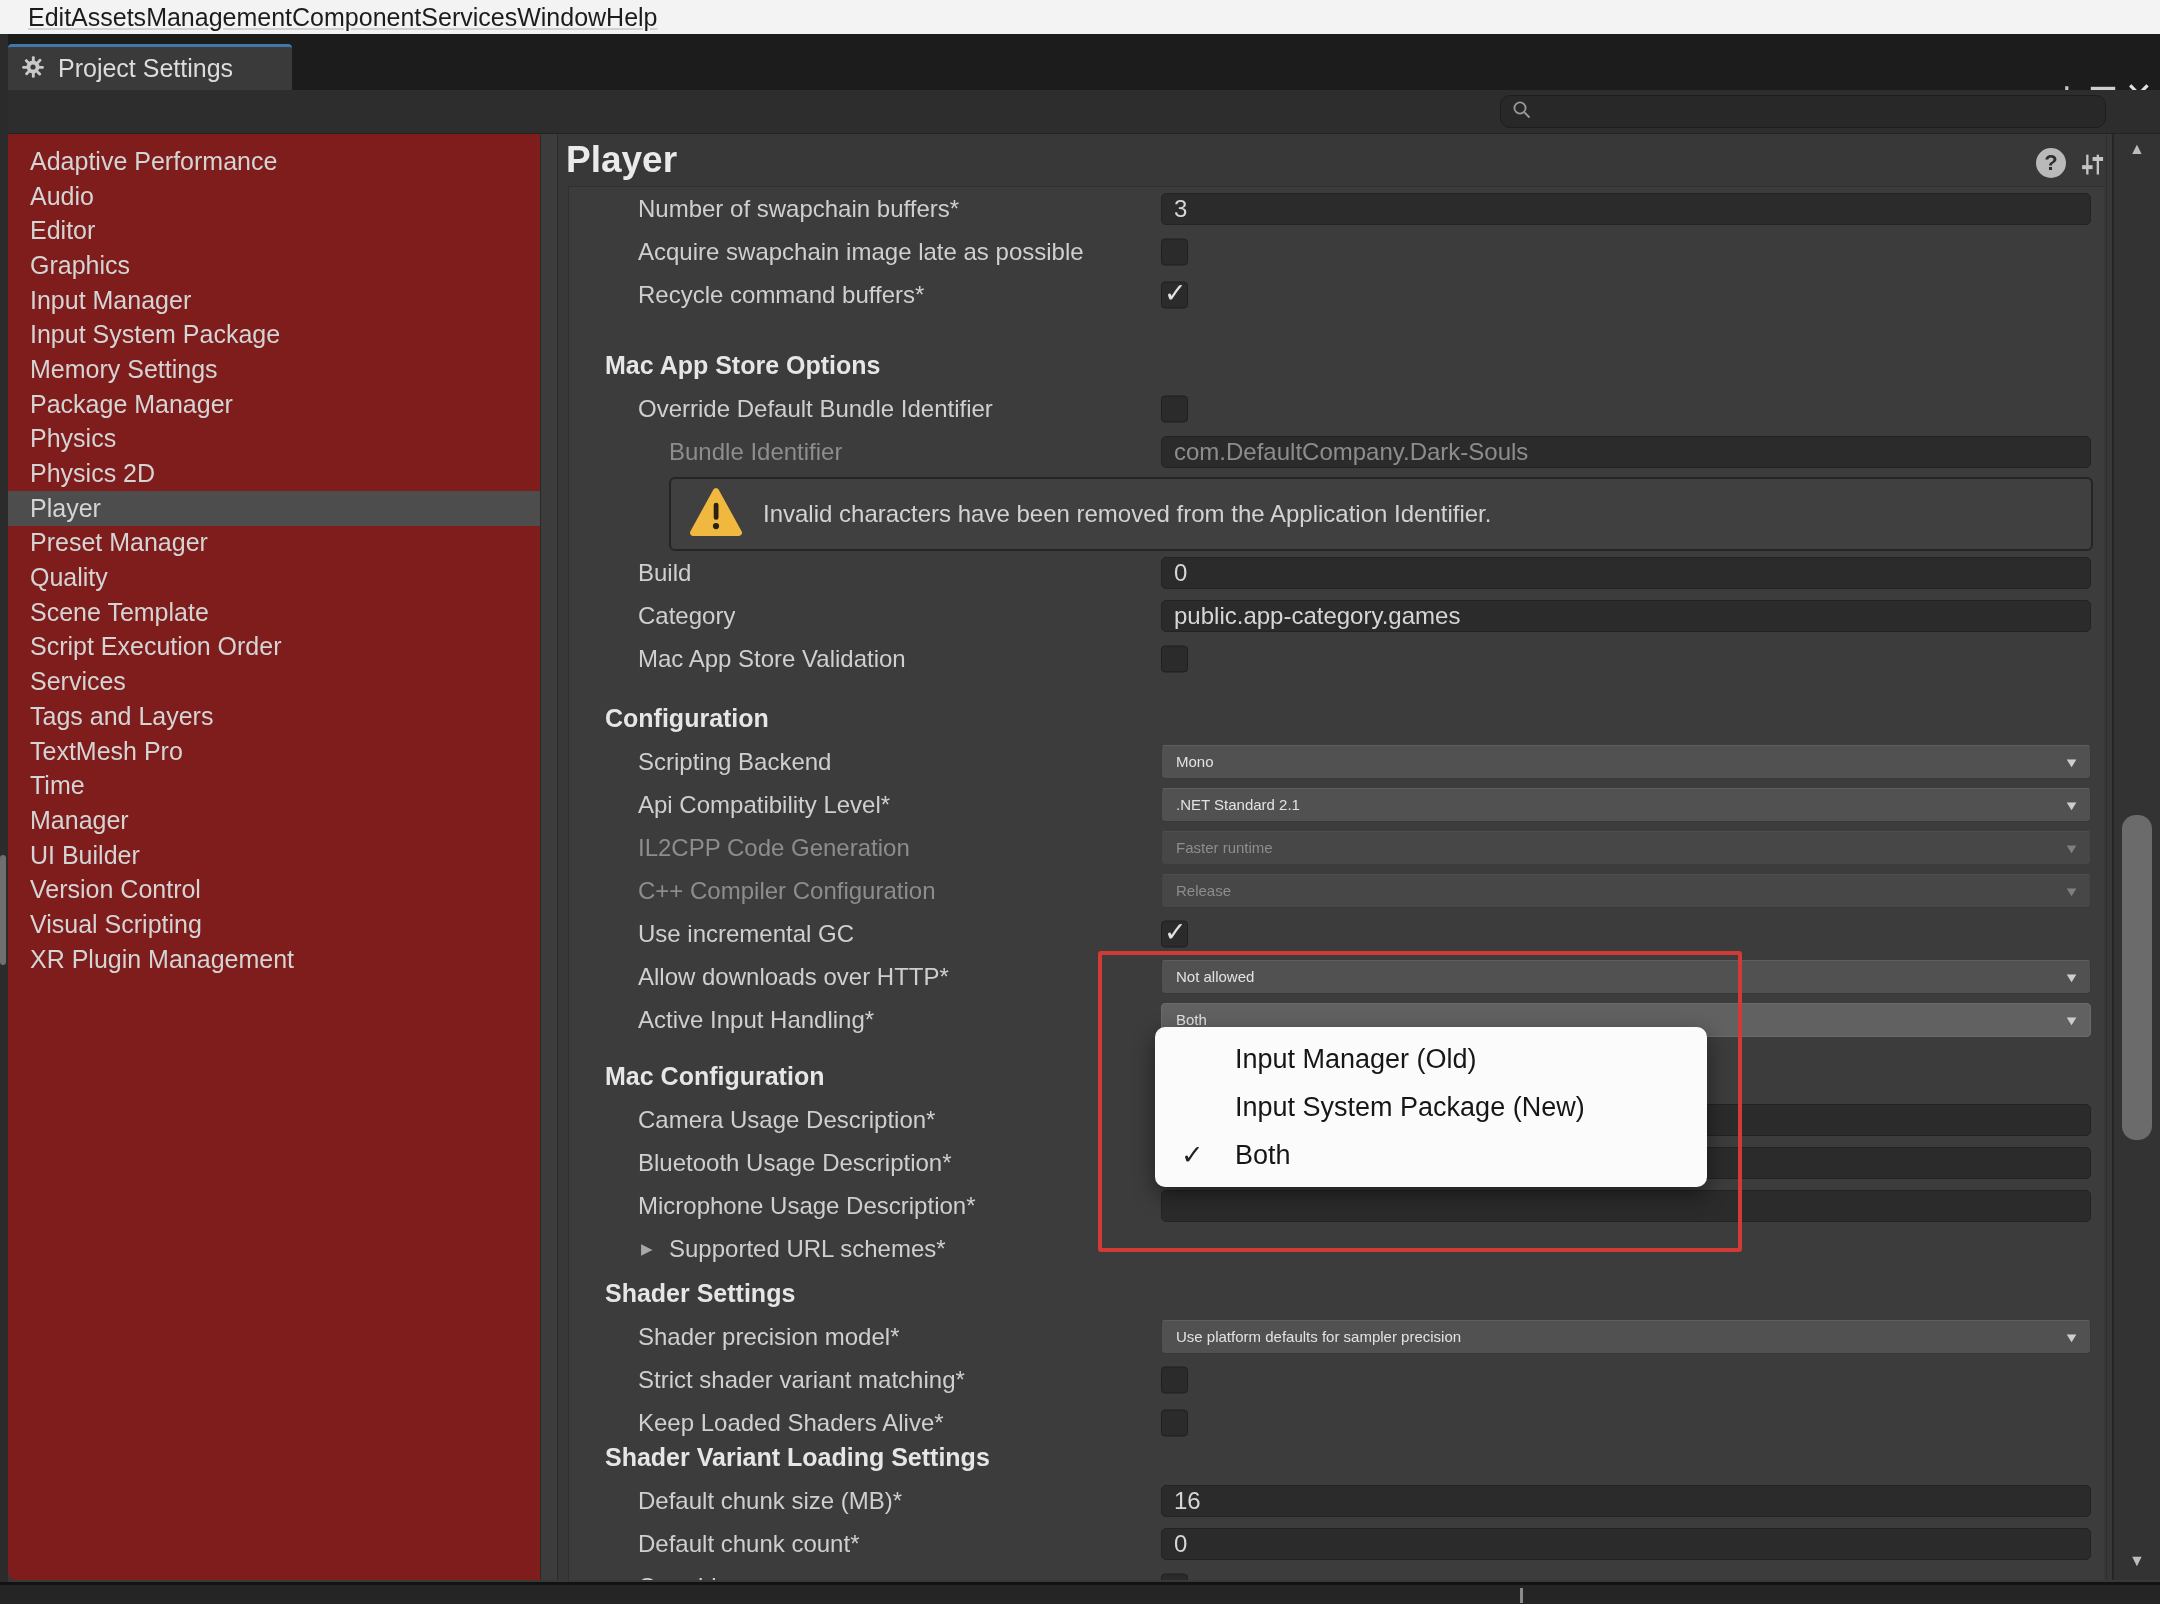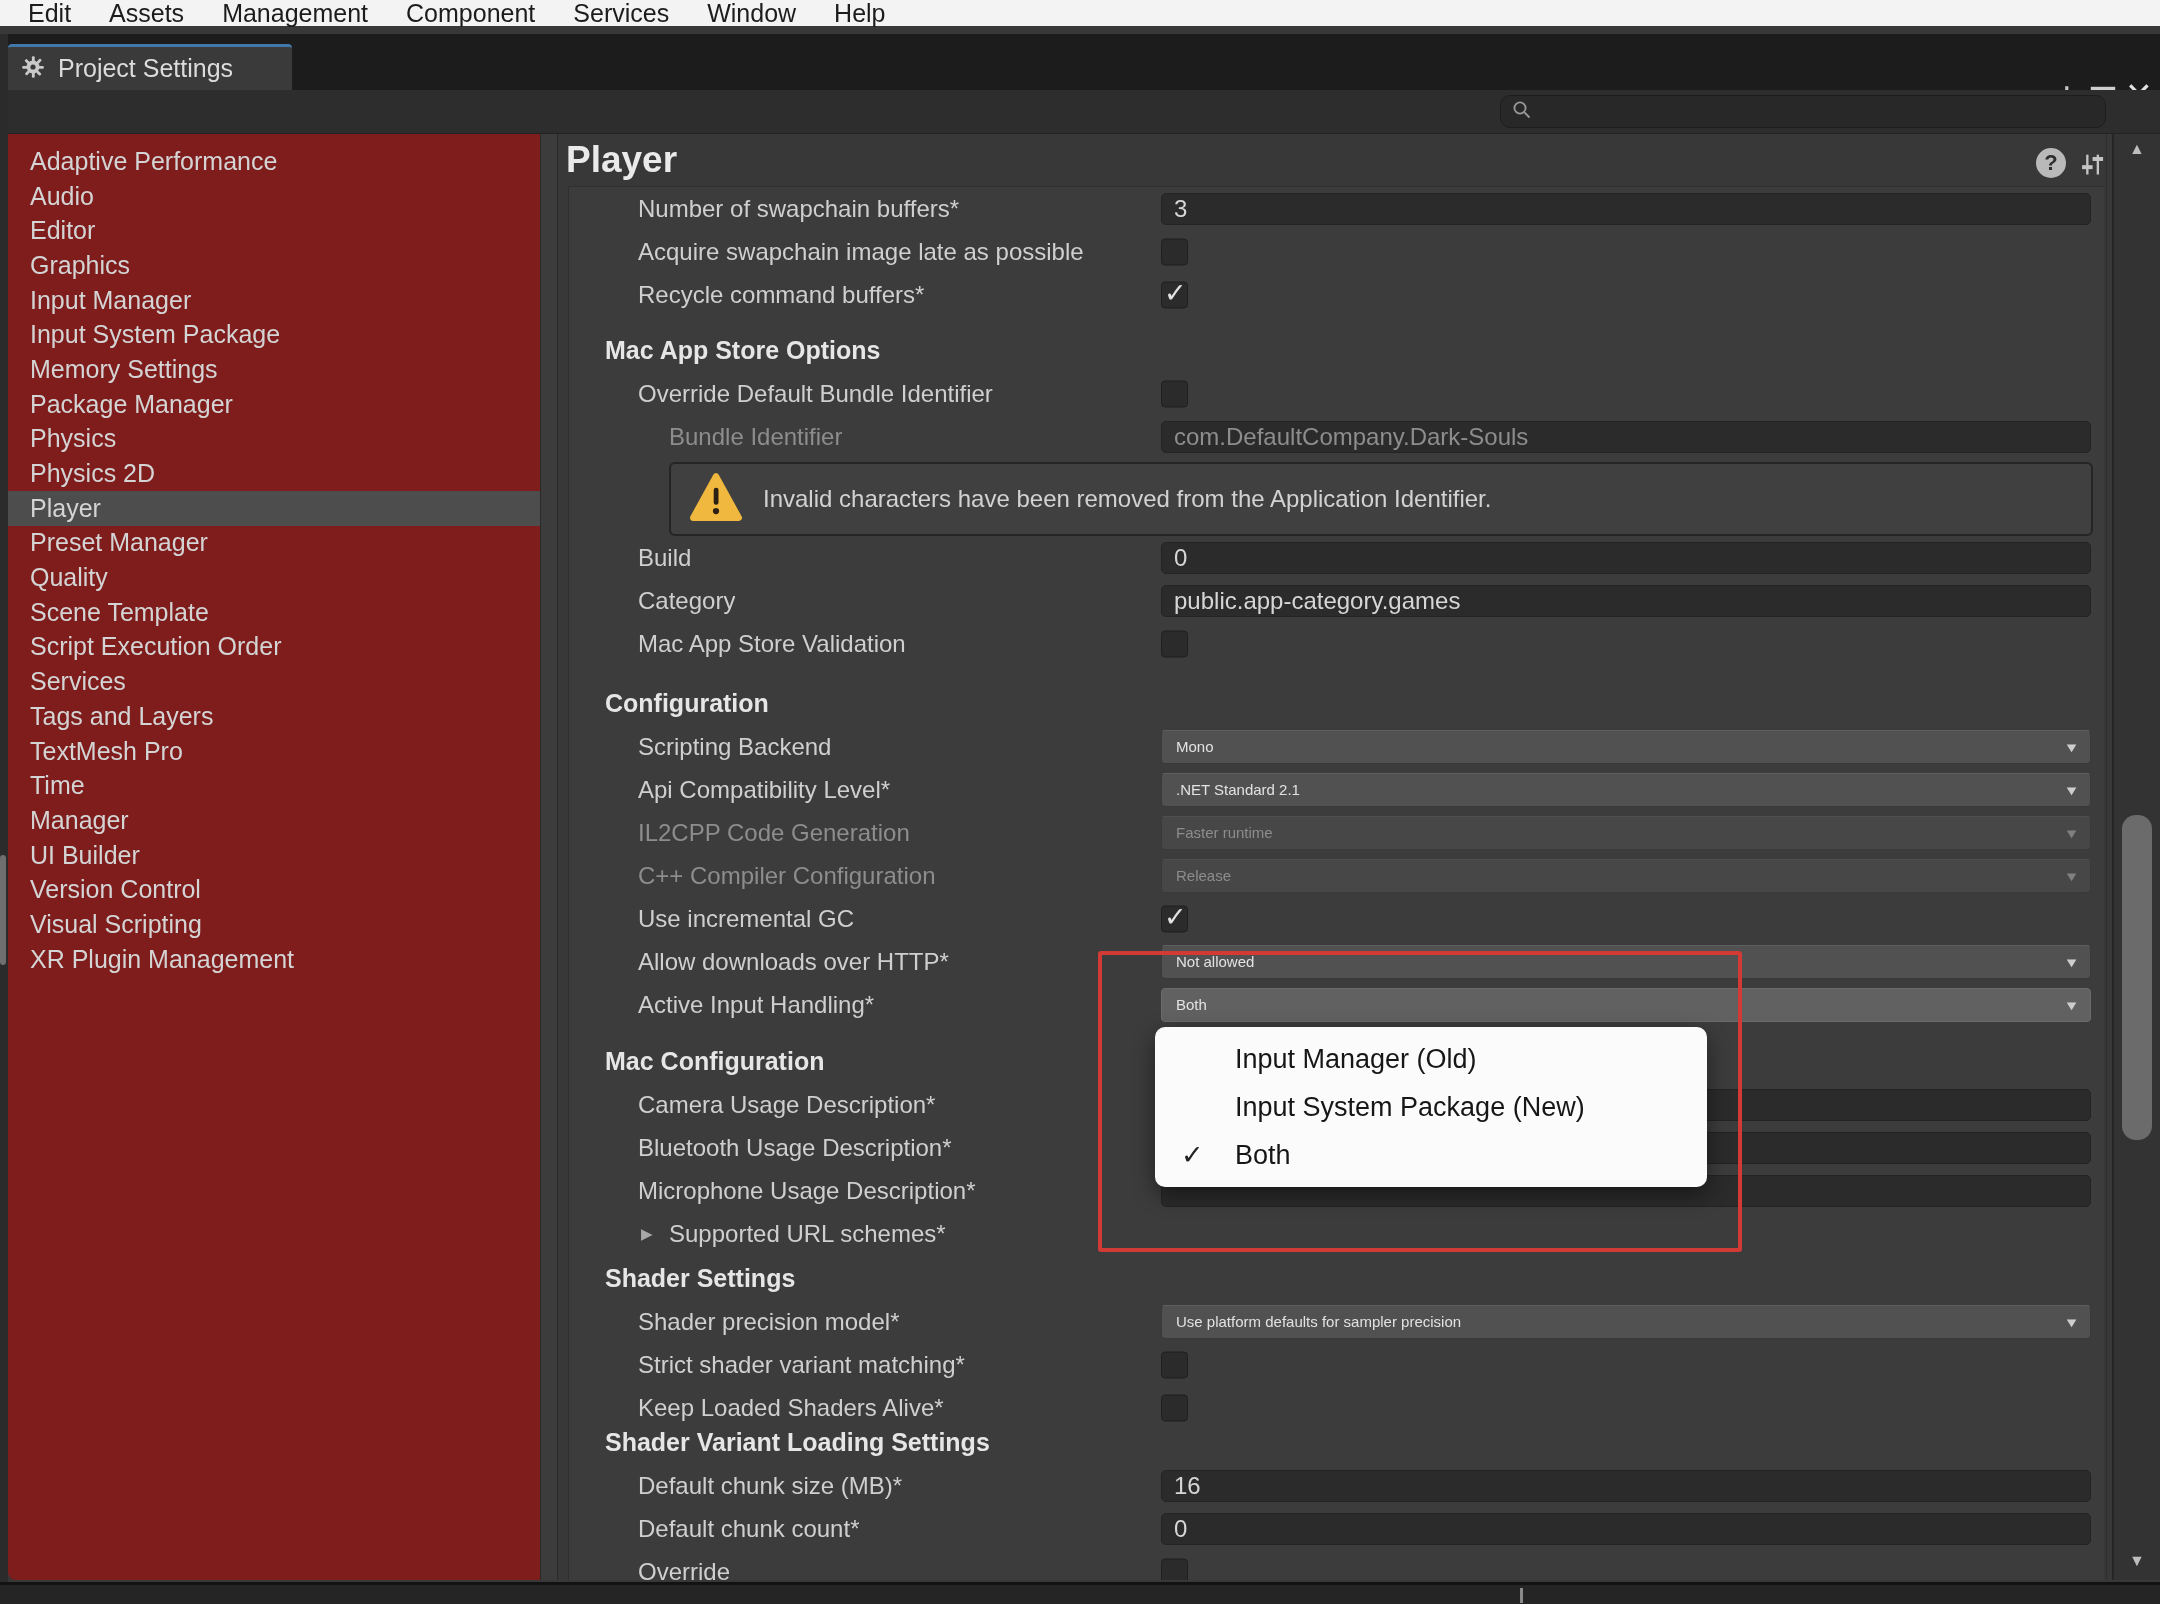--- a/index.html
+++ b/index.html
@@ -1,21 +1,21 @@
 <!DOCTYPE html>
 <html><head>
 <meta charset="utf-8">
 <style>
   html,body{margin:0;padding:0;background:#383838;}
   body{position:relative;width:2160px;height:1604px;overflow:hidden;
        font-family:"Liberation Sans","DejaVu Sans",sans-serif;color:#d2d2d2;}
 
   
-  .menu-bar{position:absolute;left:0;top:0;width:2160px;height:26px;background:#f3f3f3;
-            display:flex;align-items:center;padding-left:28px;gap:38px;box-sizing:border-box;}
+  .menu-bar{position:absolute;left:0;top:0;width:2160px;height:34px;background:#f3f3f3;
+            display:flex;align-items:center;padding-left:28px;box-sizing:border-box;text-decoration:underline;}
   .menu-item{font-size:25px;color:#1c1c1c;white-space:nowrap;}
 
   
   .tab-strip{position:absolute;left:0;top:34px;width:2160px;height:56px;background:#1c1c1c;}
   .tab{position:absolute;left:8px;top:10px;width:284px;height:46px;background:#3a3a3a;
        border-top:3px solid #4278a9;border-radius:4px 4px 0 0;display:flex;align-items:center;
        gap:12px;padding-left:12px;box-sizing:border-box;}
   .tab-title{font-size:25px;color:#dcdcdc;}
   .win-kebab{position:absolute;left:2052px;top:46px;font-size:30px;color:#c6c6c6;line-height:36px;}
   .win-max{position:absolute;left:2090px;top:52px;}
@@ -223,21 +223,21 @@
       </div>
     </div>
     <div class="row">
       <span class="label lv1">Recycle command buffers*</span>
       <div class="value">
         <span class="checkbox">
           <span class="check">✓</span>
         </span>
       </div>
     </div>
-    <div class="row section" style="margin-top: 13px;">
+    <div class="row section" style="margin-top: 28px;">
       <span class="sec-label">Mac App Store Options</span>
     </div>
     <div class="row">
       <span class="label lv1">Override Default Bundle Identifier</span>
       <div class="value">
         <span class="checkbox"></span>
       </div>
     </div>
     <div class="row">
       <span class="label lv2 dim">Bundle Identifier</span>

